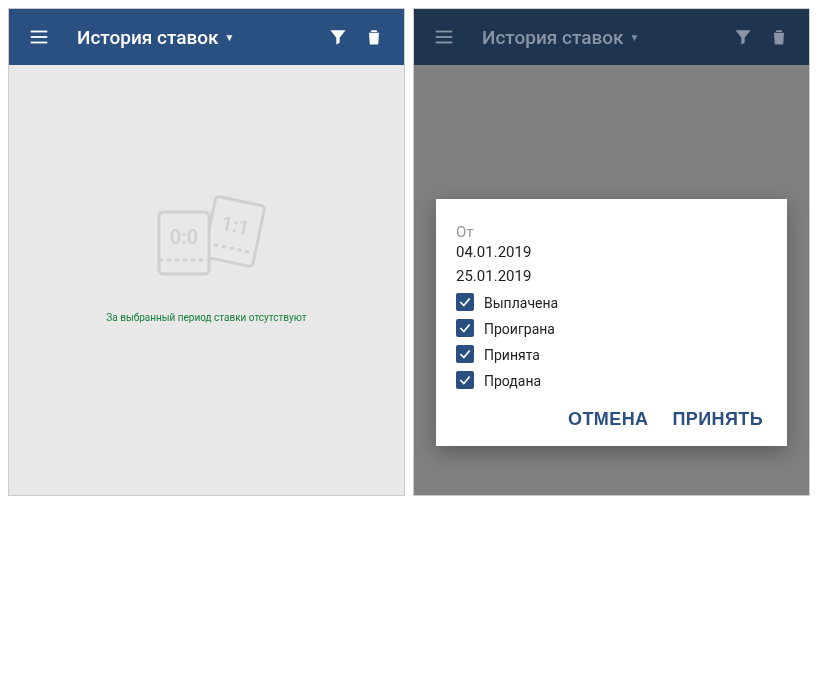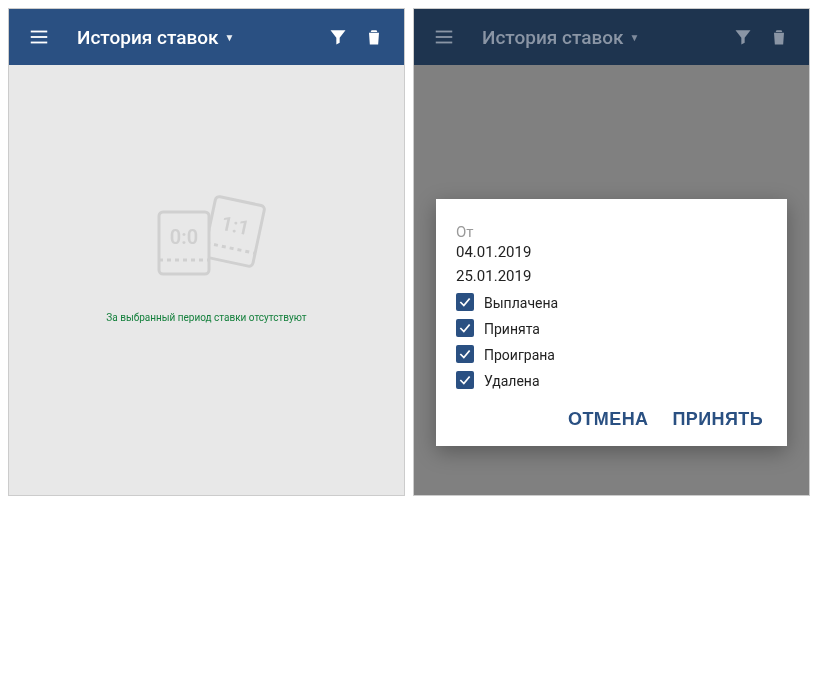--- a/index.html
+++ b/index.html
@@ -232,37 +232,37 @@
             </svg>
           </div>
           <span class="checkbox-label">Выплачена</span>
         </div>
         <div class="checkbox-row">
           <div class="checkbox">
             <svg width="14" height="14" viewBox="0 0 24 24" fill="none" stroke="#fff" stroke-width="3">
               <polyline points="4 12 10 18 20 6"></polyline>
             </svg>
           </div>
+          <span class="checkbox-label">Проиграна</span>
+        </div>
+        <div class="checkbox-row">
+          <div class="checkbox">
+            <svg width="14" height="14" viewBox="0 0 24 24" fill="none" stroke="#fff" stroke-width="3">
+              <polyline points="4 12 10 18 20 6"></polyline>
+            </svg>
+          </div>
           <span class="checkbox-label">Принята</span>
         </div>
         <div class="checkbox-row">
           <div class="checkbox">
             <svg width="14" height="14" viewBox="0 0 24 24" fill="none" stroke="#fff" stroke-width="3">
               <polyline points="4 12 10 18 20 6"></polyline>
             </svg>
           </div>
-          <span class="checkbox-label">Проиграна</span>
-        </div>
-        <div class="checkbox-row">
-          <div class="checkbox">
-            <svg width="14" height="14" viewBox="0 0 24 24" fill="none" stroke="#fff" stroke-width="3">
-              <polyline points="4 12 10 18 20 6"></polyline>
-            </svg>
-          </div>
-          <span class="checkbox-label">Удалена</span>
+          <span class="checkbox-label">Продана</span>
         </div>
       </div>
 
     <div class="dialog-actions">
       <button class="dialog-btn">ОТМЕНА</button>
       <button class="dialog-btn">ПРИНЯТЬ</button>
     </div>
   </div>
 </div>
 

